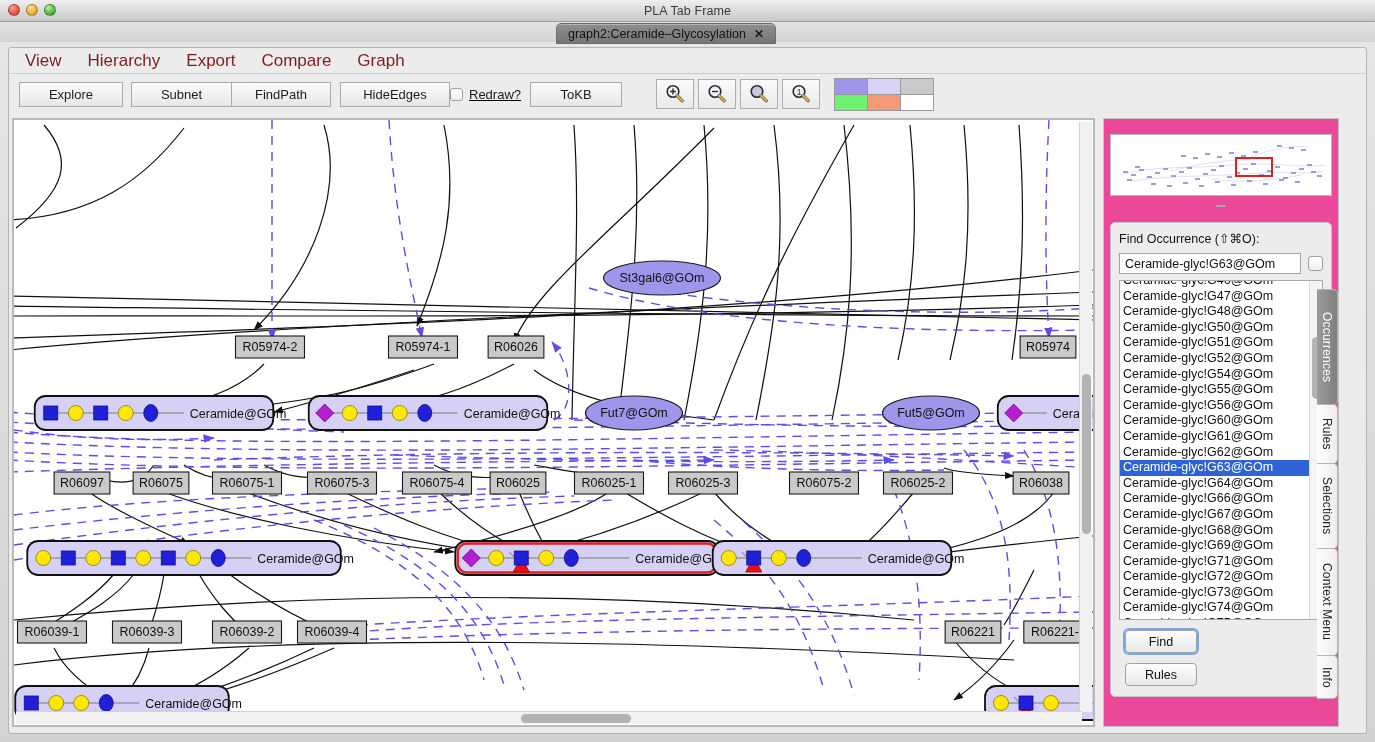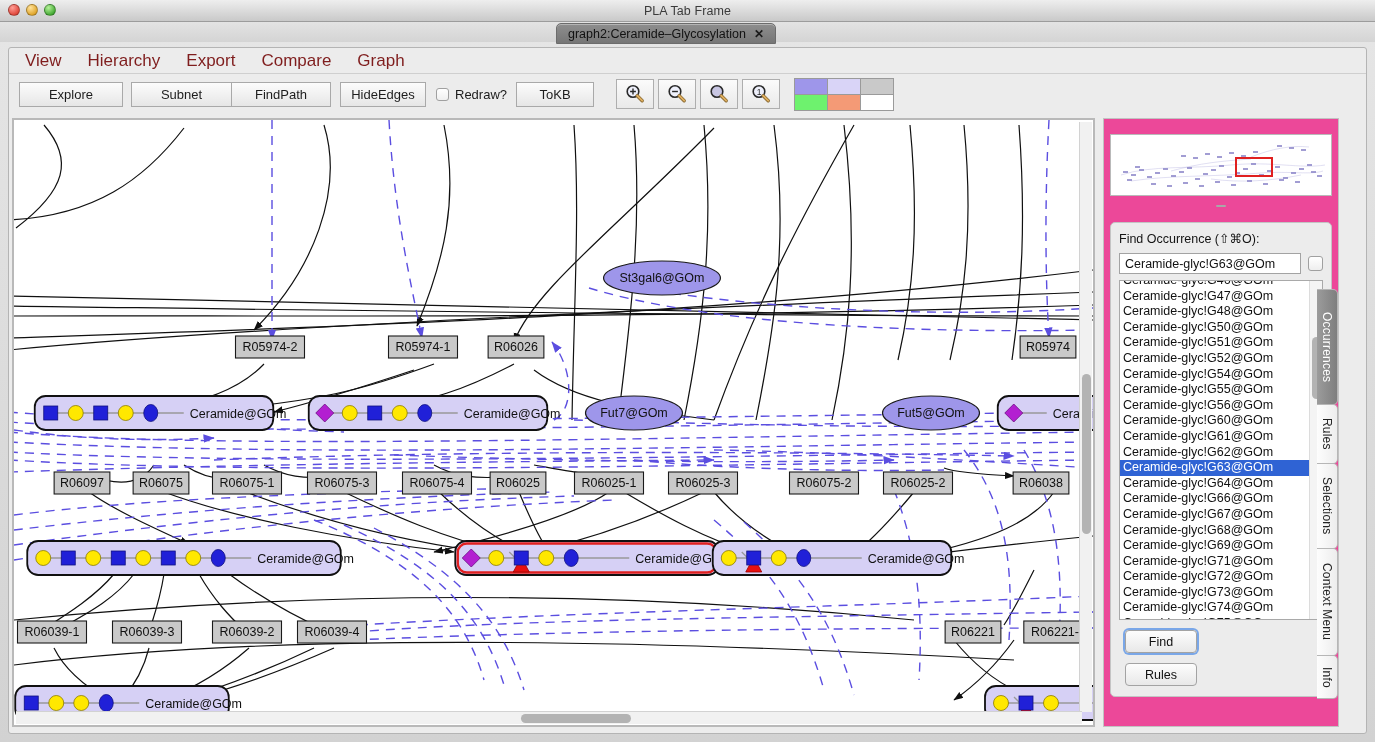--- a/index.html
+++ b/index.html
@@ -89,24 +89,24 @@
     height: 25px; min-width: 52px;
     background: linear-gradient(#fcfcfc, #e6e6e6);
     border: 1px solid #a9a9a9;
     display: flex; align-items: center; justify-content: center;
     font-size: 13px; color: #1d1d1d;
     cursor: pointer;
   }
   #btn-explore  { width: 104px; margin-right: 8px; }
   #btn-subnet   { width: 100px; border-right: none; }
   #btn-findpath { width: 100px; margin-right: 9px; }
-  #btn-hideedges{ width: 86px; margin-right: 10px; }
-  #btn-tokb     { width: 78px; margin-left: 9px; margin-right: 16px; }
-
-  #redraw-wrap { display: flex; align-items: center; gap: 6px; }
+  #btn-hideedges{ width: 110px; }
+  #btn-tokb     { width: 92px; margin-left: 9px; margin-right: 28px; }
+
+  #redraw-wrap { display: flex; align-items: center; gap: 6px; text-decoration: underline; }
   .cbox {
     width: 13px; height: 13px;
     background: linear-gradient(#ffffff, #efefef);
     border: 1px solid #a0a0a0; border-radius: 3px;
     cursor: pointer;
   }
   #redraw-label { font-size: 13px; color: #1b1b1b; }
 
   .zbtn {
     width: 38px; height: 30px;

